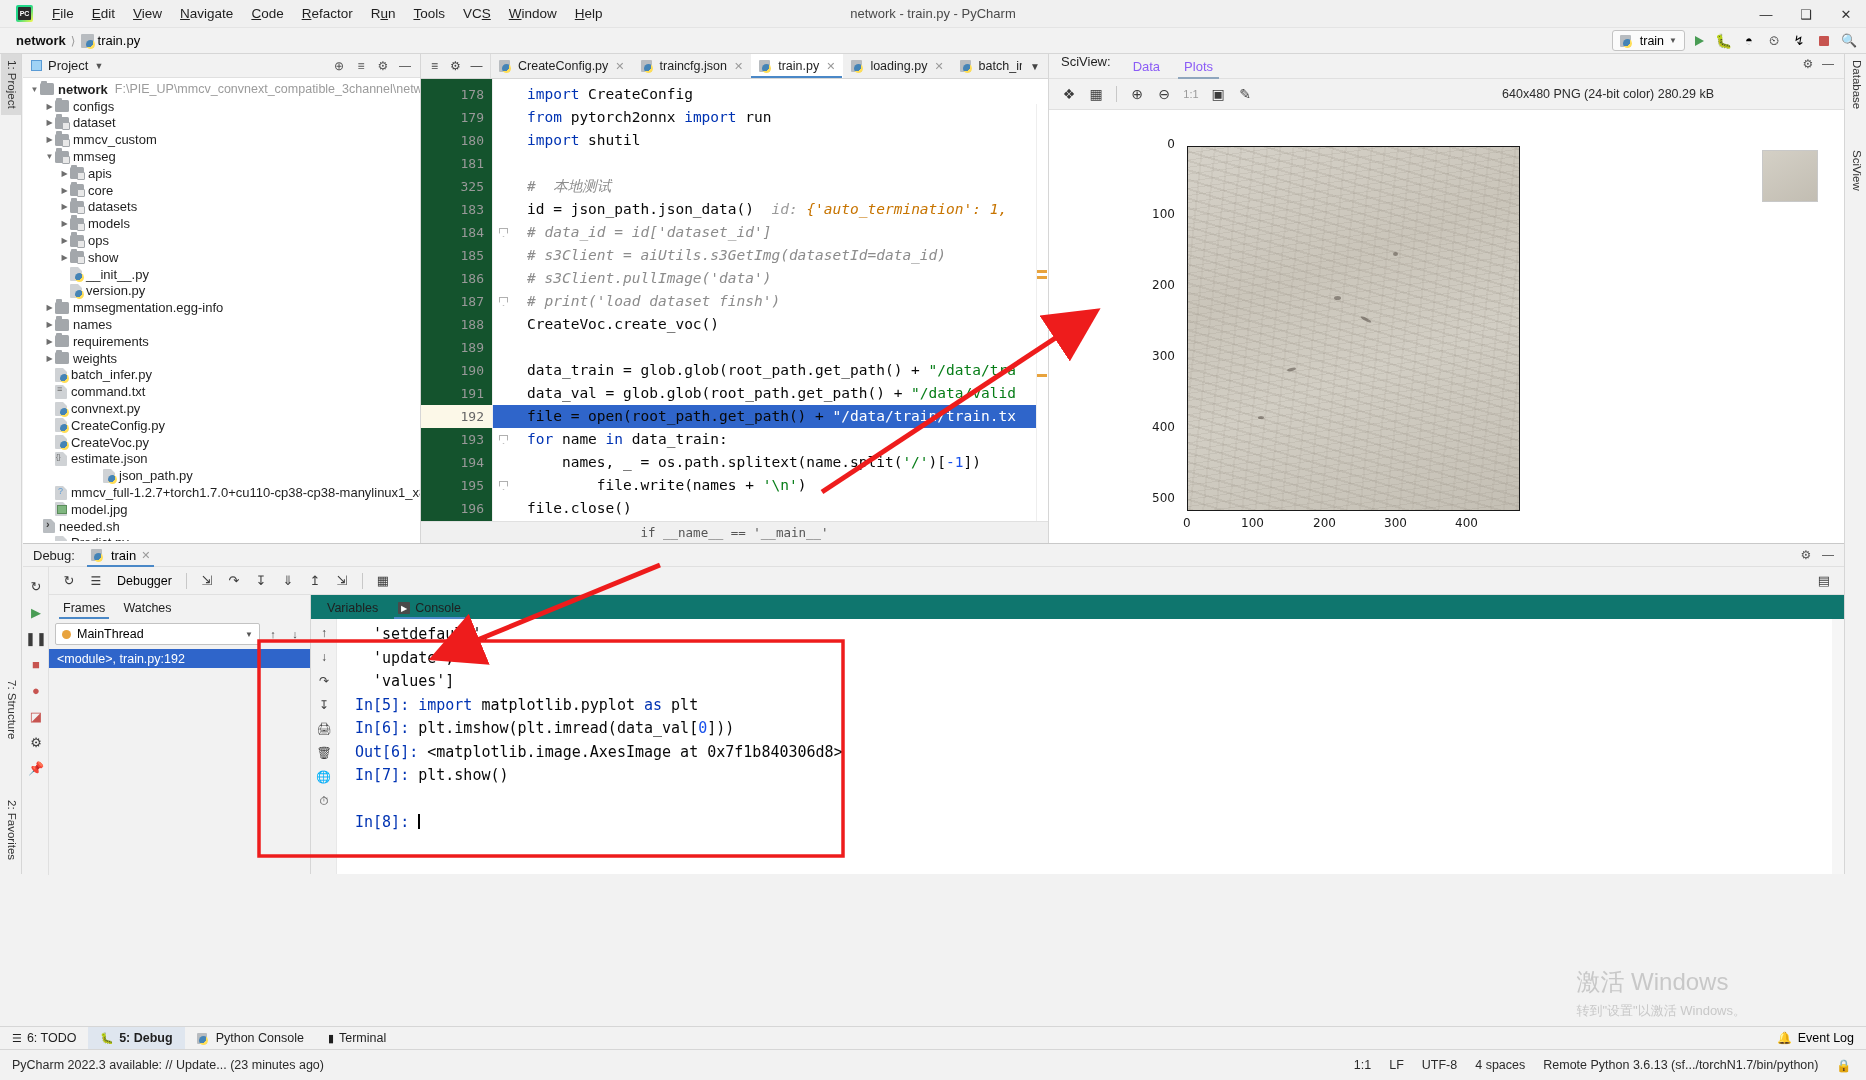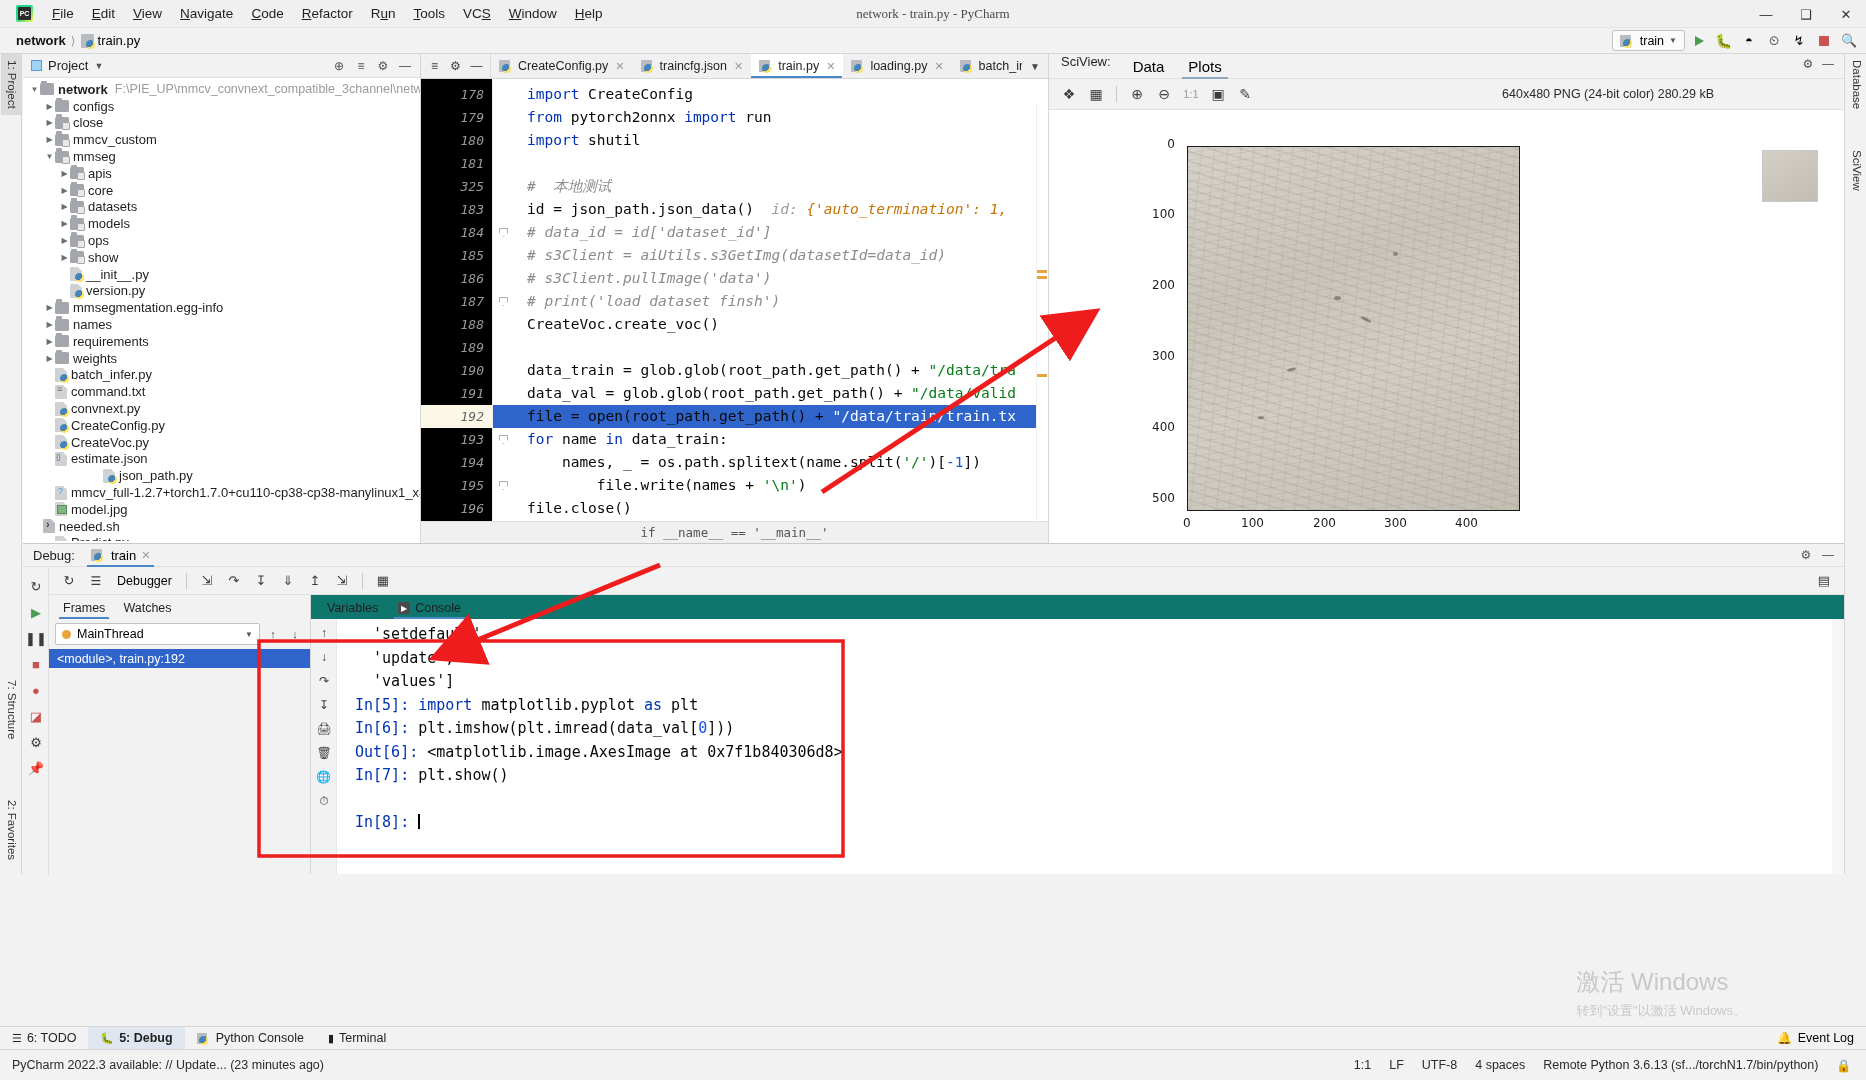--- a/index.html
+++ b/index.html
@@ -29,21 +29,21 @@
     background: #2b2b2b; color: #fff; font-size: 7px; line-height: 13px;
     text-align: center; border-radius: 1px; font-weight: bold;
   }
   .menubar { display: flex; align-items: center; gap: 0px; }
   .menu-item {
     padding: 3px 9px; font-size: 13.5px; color: #1f1f1f; cursor: default;
   }
   .menu-item u { text-decoration: underline; }
   .title-center {
     position: absolute; left: 0; right: 0; text-align: center;
-    font-size: 13px; color: #4a4a4a; pointer-events: none; font-family: Liberation Serif, serif;
+    font-size: 13px; color: #4a4a4a; pointer-events: none;
   }
   .win-controls {
     position: absolute; right: 0; top: 0; height: 28px; display: flex; align-items: center;
   }
   .win-btn {
     width: 40px; height: 28px; display: flex; align-items: center; justify-content: center;
     font-size: 13px; color: #333;
   }
 
   
@@ -138,23 +138,23 @@
   .etab {
     display: flex; align-items: center; gap: 4px; padding: 0 7px 0 8px; font-size: 12.5px;
     color: #1f1f1f; white-space: nowrap; border-right: 1px solid transparent; position: relative;
   }
   .etab.active { background: #fff; }
   .etab.active::after { content:""; position:absolute; left:0; right:0; bottom:0; height:2px; background:#4a88c7;}
   .etab .x { color: #9a9a9a; font-size: 11px; margin-left: 3px; }
   .tabs-more { margin-left: auto; display:flex; align-items:center; padding: 0 8px; font-size: 10px; color:#444;}
   .code-wrap { position: relative; height: 464px; background: #fff; display: flex; overflow: hidden; }
   .gutter {
-    width: 72px; background: #000000; border-right: 1px solid #eee; flex: 0 0 72px;
+    width: 72px; background: #14532d; border-right: 1px solid #eee; flex: 0 0 72px;
     font-family: "DejaVu Sans Mono", monospace; font-size: 13px; color: #999;
-    padding-top: 4px; position: relative; font-style: italic;
+    padding-top: 4px; position: relative;
   }
   .gline { height: 23px; line-height: 23px; text-align: right; padding-right: 8px; position: relative; }
   .gline.cur { background: #fcf8e8; color: #666; }
   .bp { position: absolute; right: -16px; top: 5px; width: 13px; height: 13px; border-radius: 50%; background: #db5c5c; }
   .fold { position: absolute; right: -16px; top: 7px; width: 9px; height: 9px; }
   .fold::before { content:""; position:absolute; inset:0; border:1px solid #b0b0b0; background:#fff;
      clip-path: polygon(0 0,100% 0,100% 55%,50% 100%,0 55%); }
   .codecol {
     flex: 1; padding-top: 4px; font-family: "DejaVu Sans Mono", monospace; font-size: 14.5px;
     position: relative; overflow: hidden; white-space: pre;
@@ -180,21 +180,21 @@
   }
   .stripe-mark { position:absolute; right:1px; width:10px; height:3px; }
 
   
   .sciview {
     position: absolute; left: 1048px; top: 54px; width: 796px; height: 489px; background: #fff;
     border-left: 1px solid #d6d6d6;
   }
   .sv-head { height: 25px; background: #f2f2f2; display: flex; align-items: flex-start; border-bottom: 1px solid #e0e0e0; }
   .sv-lbl { font-size: 13px; color: #1f1f1f; padding: 0 10px 0 12px; }
-  .sv-tab { font-size: 15px; padding: 0 12px; height: 25px; line-height: 25px; position: relative; color: #000000;}
+  .sv-tab { font-size: 13px; padding: 0 12px; height: 25px; line-height: 25px; position: relative; color: #8b5cf6;}
   .sv-tab.active::after { content:""; position:absolute;left:6px;right:6px;bottom:0;height:2px;background:#8fa6bd;}
   .sv-toolbar { height: 31px; background: #f2f2f2; display: flex; align-items: center; padding-left: 8px; gap: 3px; border-bottom: 1px solid #e0e0e0;}
   .svi { width: 24px; height: 24px; display: flex; align-items: center; justify-content: center; font-size: 14px; color: #3c3c3c; }
   .svsep { width: 1px; height: 16px; background: #c8c8c8; margin: 0 5px; }
   .sv-meta { margin-left: auto; font-size: 12.5px; color: #2b2b2b; padding-right: 130px; }
   .sv-canvas { position: relative; height: 432px; background: #fff; }
   .plotbox { position: absolute; left: 52px; top: 30px; width: 420px; height: 385px; background: #fff; }
   .plot-img {
     position: absolute; left: 86px; top: 6px; width: 333px; height: 365px;
     background:
@@ -382,21 +382,21 @@
           <span class="tpath">F:\PIE_UP\mmcv_convnext_compatible_3channel\network</span>
         </div>
         <div class="trow" style="padding-left: 21px;">
           <span class="arr">▶</span>
           <span class="fico"></span>
           <span class="tlabel">configs</span>
         </div>
         <div class="trow" style="padding-left: 21px;">
           <span class="arr">▶</span>
           <span class="fico mod"></span>
-          <span class="tlabel">close</span>
+          <span class="tlabel">dataset</span>
         </div>
         <div class="trow" style="padding-left: 21px;">
           <span class="arr">▶</span>
           <span class="fico mod"></span>
           <span class="tlabel">mmcv_custom</span>
         </div>
         <div class="trow" style="padding-left: 21px;">
           <span class="arr">▼</span>
           <span class="fico mod"></span>
           <span class="tlabel">mmseg</span>

